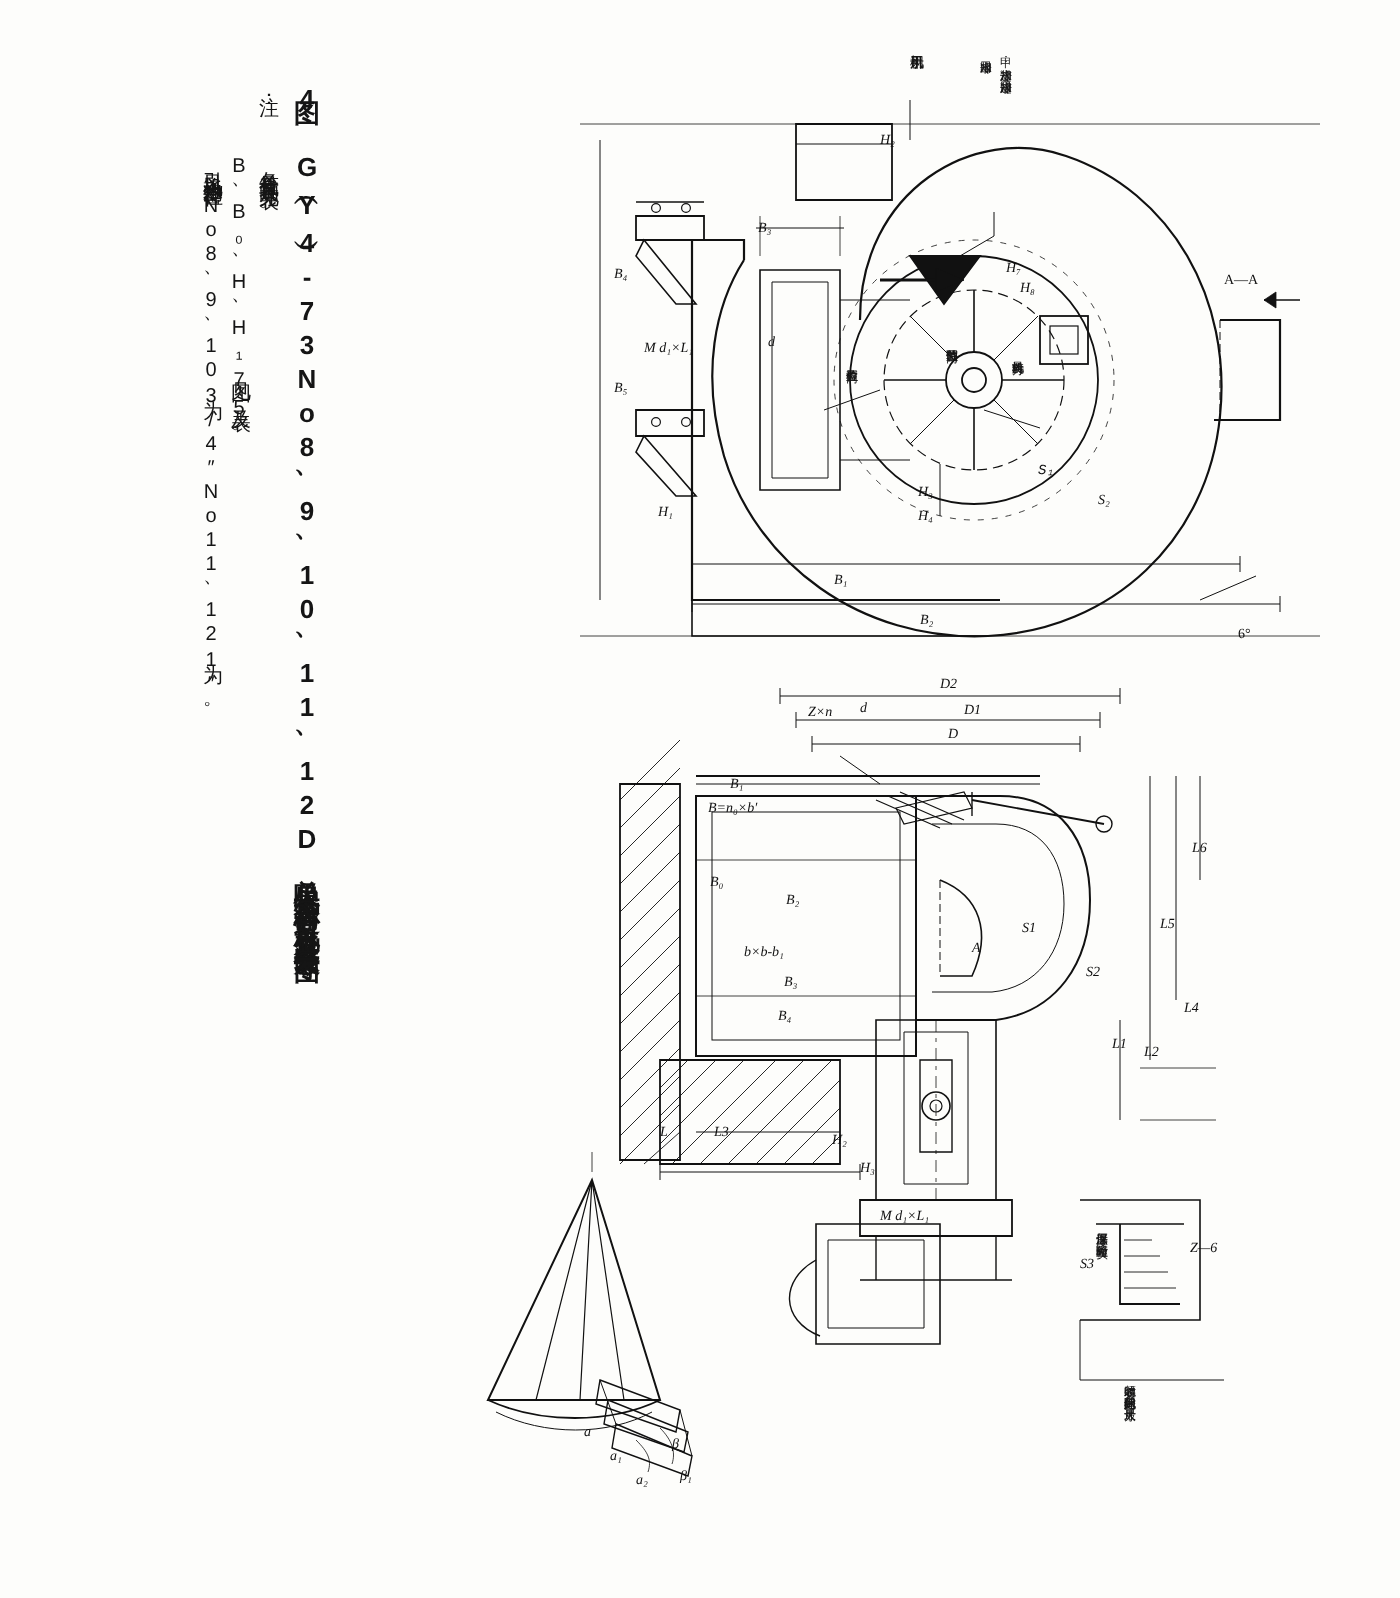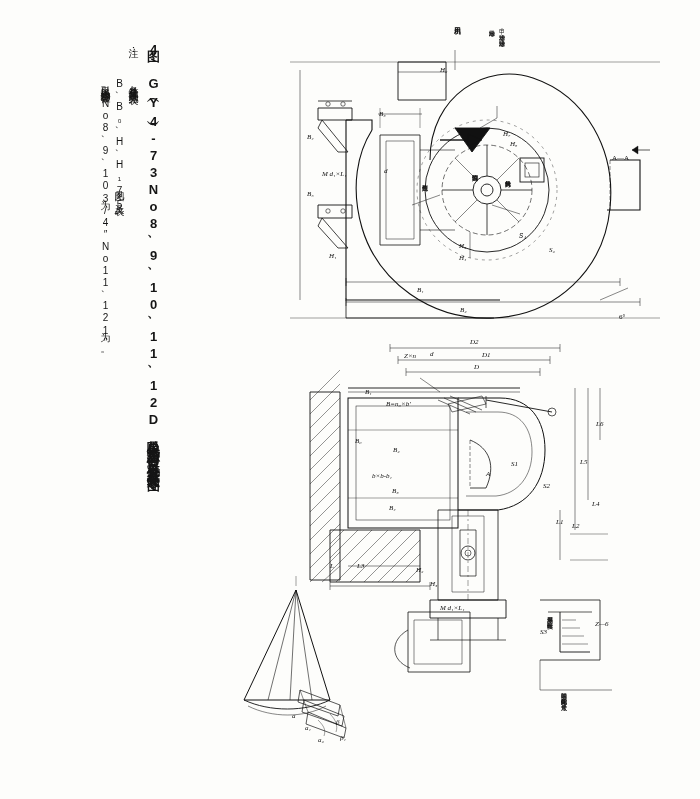--- a/index.html
+++ b/index.html
@@ -271,31 +271,31 @@
   <div class="lbl italic" style="left:307px; top:133px;">B₄</div>
   <div class="lbl italic" style="left:307px; top:190px;">B₅</div>
   <div class="lbl italic" style="left:322px; top:170px;">M d₁×L₁</div>
   <div class="lbl italic" style="left:329px; top:252px;">H₁</div>
   <div class="lbl italic" style="left:459px; top:242px;">H₃</div>
   <div class="lbl italic" style="left:459px; top:254px;">H₄</div>
   <div class="lbl italic" style="left:519px; top:232px;font-family:Liberation Mono, monospace;">S₁</div>
   <div class="lbl italic" style="left:519px; top:246px;padding-left:30px;">S₂</div>
   <div class="lbl italic" style="left:417px; top:286px;">B₁</div>
   <div class="lbl italic" style="left:460px; top:306px;">B₂</div>
-  <div class="lbl" style="left:612px; top:154px;">A—A</div>
+  <div class="lbl" style="left:612px; top:136px;">A—A</div>
   <div class="lbl" style="left:619px; top:313px;">6°</div>
   <div class="lbl italic" style="left:384px; top:167px;">d</div>
 
   <div class="lbl italic" style="left:470px; top:338px;">D2</div>
   <div class="lbl italic" style="left:482px; top:351px;">D1</div>
   <div class="lbl italic" style="left:474px; top:363px;">D</div>
   <div class="lbl italic" style="left:404px; top:352px;">Z×n</div>
   <div class="lbl italic" style="left:430px; top:350px;">d</div>
   <div class="lbl italic" style="left:365px; top:388px;">B₁</div>
-  <div class="lbl italic" style="left:354px; top:400px;margin-left:32px;">B=n₀×b′</div>
+  <div class="lbl italic" style="left:354px; top:400px;">B=n₀×b′</div>
   <div class="lbl italic" style="left:372px; top:472px;">b×b-b₁</div>
   <div class="lbl italic" style="left:392px; top:487px;">B₃</div>
   <div class="lbl italic" style="left:389px; top:504px;">B₄</div>
   <div class="lbl italic" style="left:330px; top:562px;">L</div>
   <div class="lbl italic" style="left:357px; top:562px;font-style:italic;">L3</div>
   <div class="lbl italic" style="left:556px; top:518px;">L1</div>
   <div class="lbl italic" style="left:572px; top:522px;">L2</div>
   <div class="lbl italic" style="left:592px; top:500px;">L4</div>
   <div class="lbl italic" style="left:580px; top:458px;">L5</div>
   <div class="lbl italic" style="left:596px; top:420px;">L6</div>

